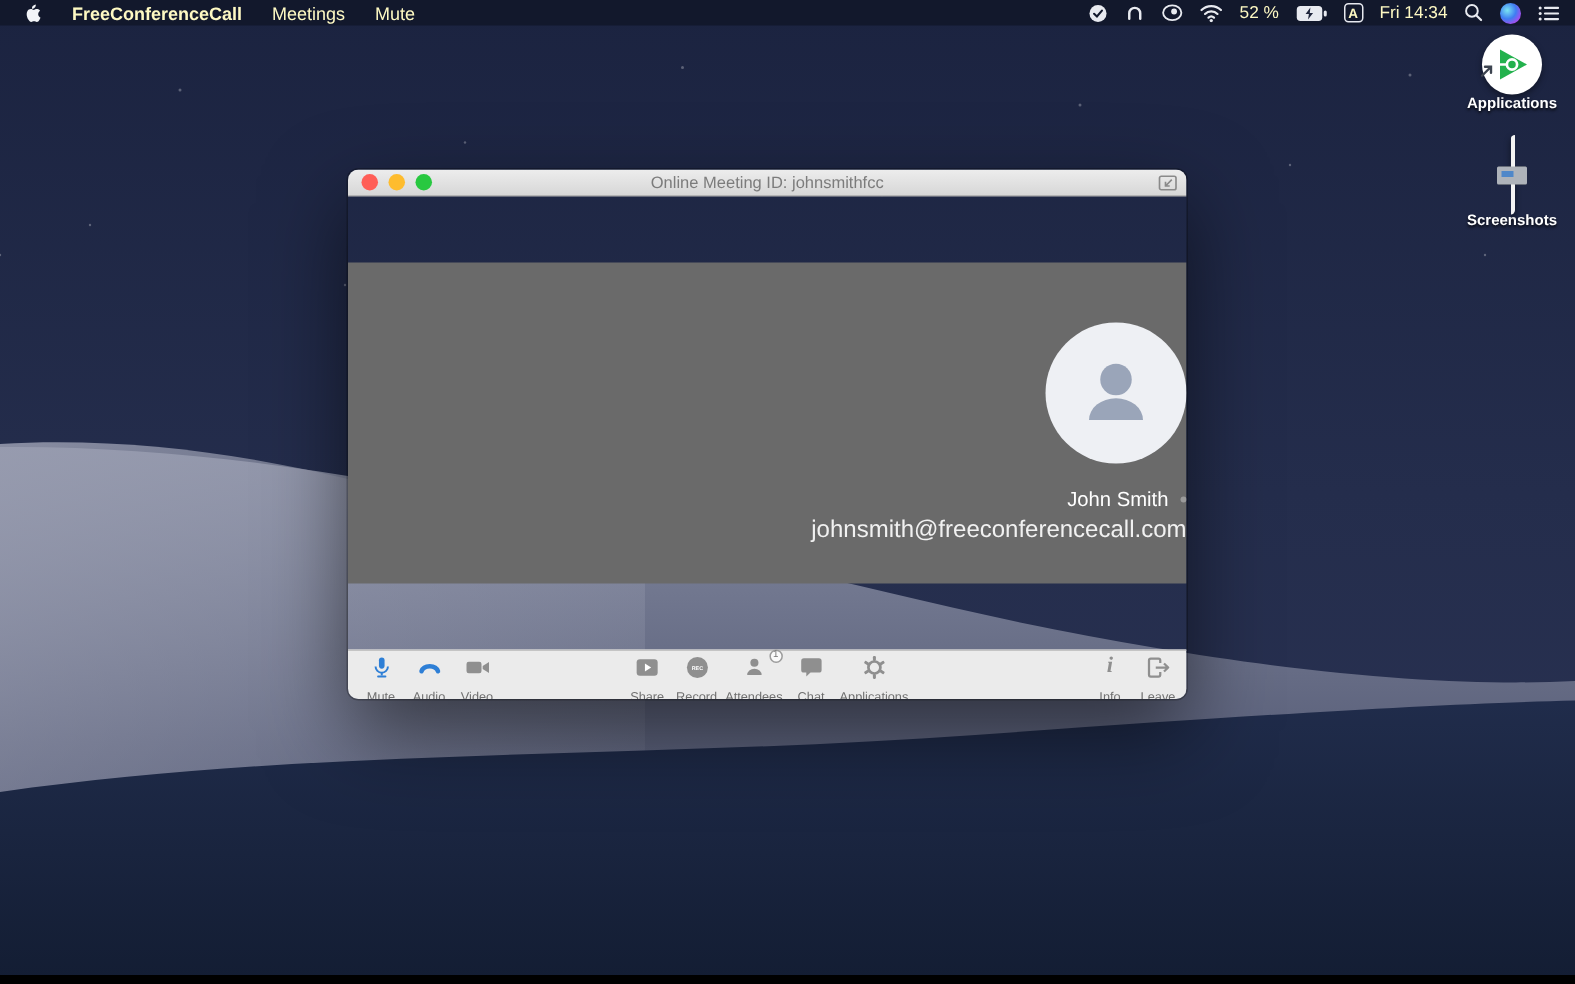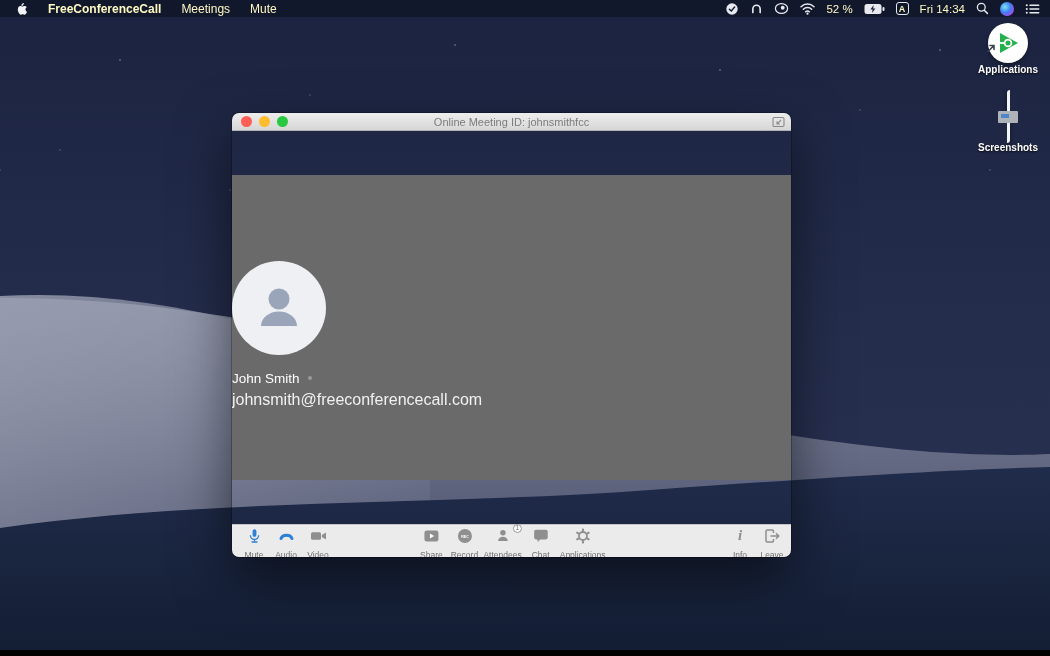--- a/index.html
+++ b/index.html
@@ -37,34 +37,34 @@
   .shot-frame { width:42px; height:34px; background:#f4f4f4; border-radius:4px; padding:3px;
                 transform:rotate(-3deg); box-shadow:0 2px 4px rgba(0,0,0,.45); }
   .shot-inner { width:100%; height:100%; background:#25262b; border-radius:2px;
                 display:flex; align-items:center; justify-content:center; }
   .shot-thumb { width:20px; height:12px; background:#aeb3ba; border-radius:1px; position:relative; }
   .shot-thumb::after { content:""; position:absolute; left:3px; top:3px; width:8px; height:4px; background:#4f87c9; }
   .di-label { margin-top:1px; font-size:10px; font-weight:bold; color:#fff;
               text-shadow:0 1px 2px rgba(0,0,0,.85); }
 
   
-  .window { position:absolute; left:232px; top:113px; width:559px; height:444px; z-index:20;
+  .window { position:absolute; left:232px; top:113px; width:559px; height:353px; z-index:20;
             border-radius:7px; overflow:hidden; display:flex; flex-direction:column;
             box-shadow:0 22px 55px rgba(0,0,0,.55), 0 0 0 1px rgba(0,0,0,.25);gap:44px; }
   .titlebar { height:18px; flex:0 0 18px; background:linear-gradient(#ededed,#d7d7d7);
               border-bottom:1px solid #b3b3b3; position:relative; display:flex; align-items:center; }
   .traffic { display:flex; gap:7px; margin-left:9px; z-index:2; }
   .tdot { width:11px; height:11px; border-radius:50%; }
   .t-red { background:#ff5e57; } .t-yellow { background:#febc2e; } .t-green { background:#28c840; }
   .win-title { position:absolute; left:60px; right:60px; text-align:center;
                font-size:11px; color:#7c7c7c; white-space:nowrap; overflow:hidden; }
   .popout { position:absolute; right:6px; top:3px; display:flex; }
 
   .content { flex:1; background:#6a6a6a; display:flex; flex-direction:column;
-             align-items:flex-start; justify-content:center; }
+             align-items:flex-end; justify-content:center; }
   .avatar { width:94px; height:94px; border-radius:50%; background:#eef0f4;
             display:flex; align-items:center; justify-content:center; margin-top:14px; }
   .name-row { display:flex; align-items:center; gap:8px; margin-top:16px; }
   .p-name { color:#fff; font-size:13.5px; }
   .status-dot { width:4px; height:4px; border-radius:50%; background:#9a9a9a; }
   .p-email { color:#f1f1f1; font-size:16px; margin-top:5px; }
 
   
   .toolbar { flex:0 0 33px; background:#ebebeb; border-top:1px solid #c4c4c4; position:relative; }
   .tb-group { position:absolute; top:2px; display:flex; }

